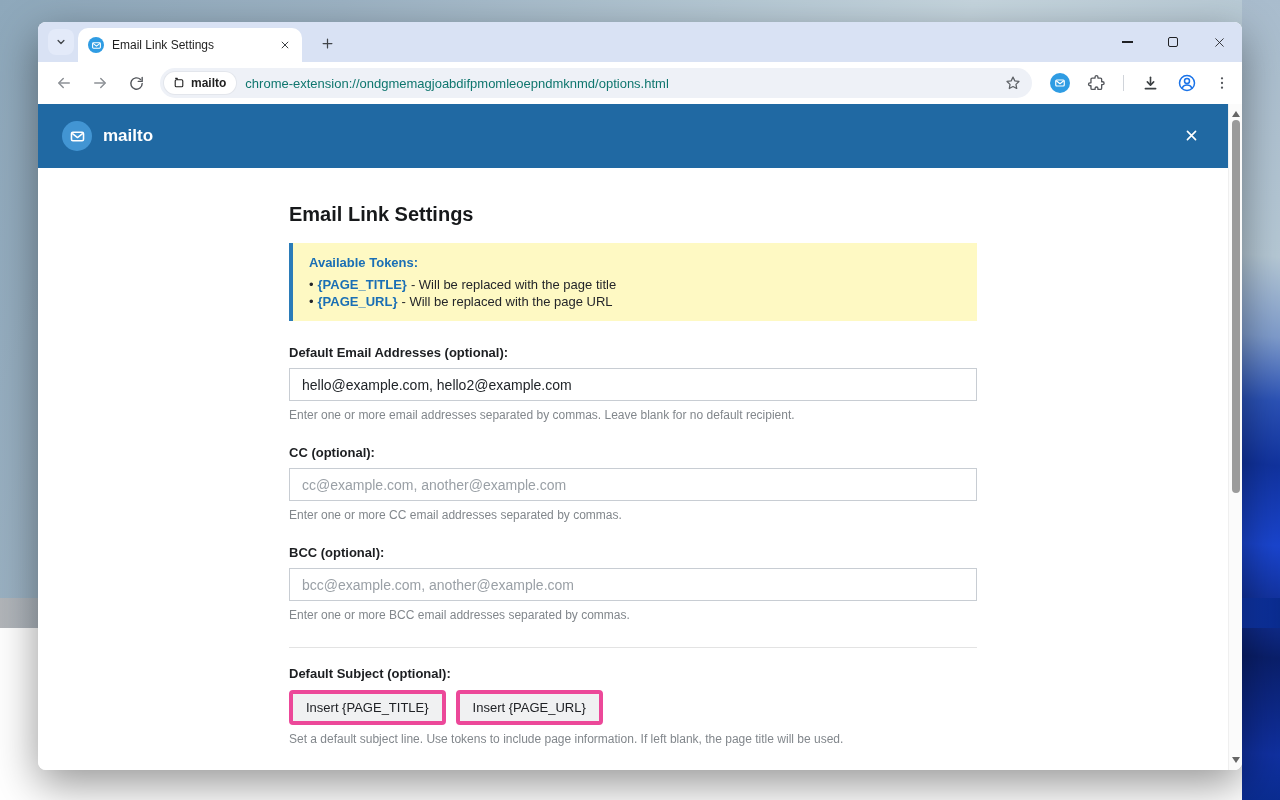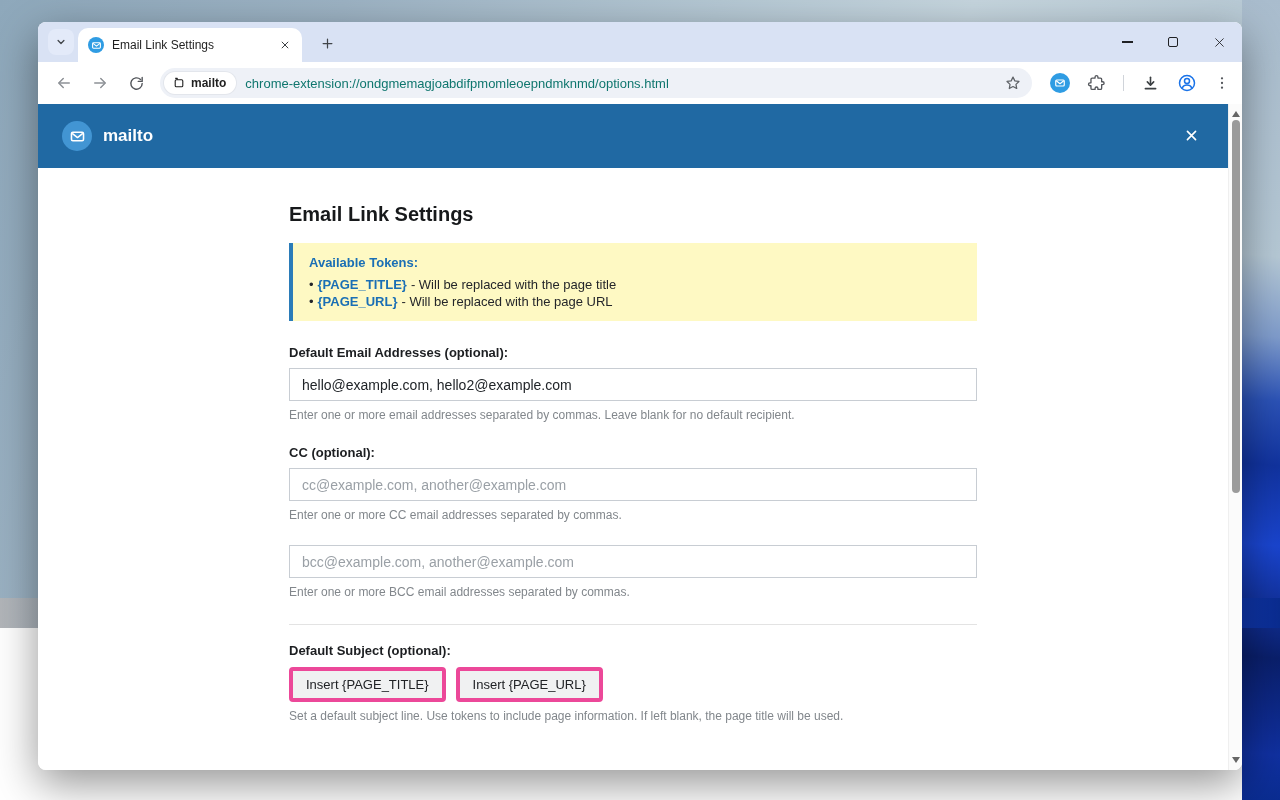--- a/index.html
+++ b/index.html
@@ -268,20 +268,21 @@
           <div class="help-text">Enter one or more email addresses separated by commas. Leave blank for no default recipient.</div>
         </div>
 
         <div class="form-group">
           <label class="field-label">CC (optional):</label>
           <input class="text-input" type="text" placeholder="cc@example.com, another@example.com" style="">
           <div class="help-text">Enter one or more CC email addresses separated by commas.</div>
         </div>
 
         <div class="form-group">
+          <label class="field-label">BCC (optional):</label>
           <input class="text-input" type="text" placeholder="bcc@example.com, another@example.com" style="">
           <div class="help-text">Enter one or more BCC email addresses separated by commas.</div>
         </div>
 
         <hr class="divider">
 
         <div class="form-group">
           <label class="field-label">Default Subject (optional):</label>
           <div class="btn-row">
             <button class="insert-btn">Insert {PAGE_TITLE}</button>

